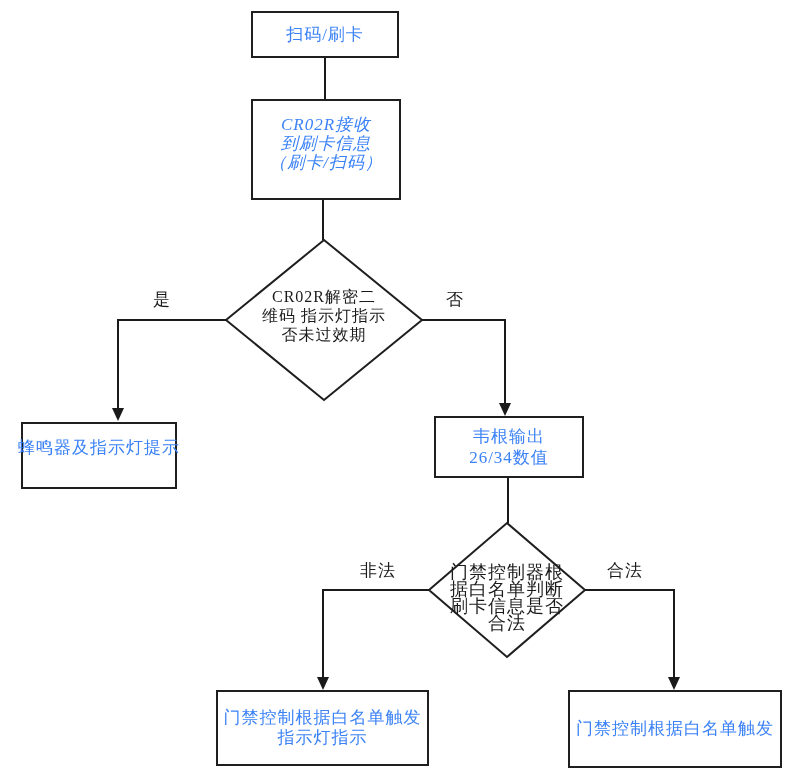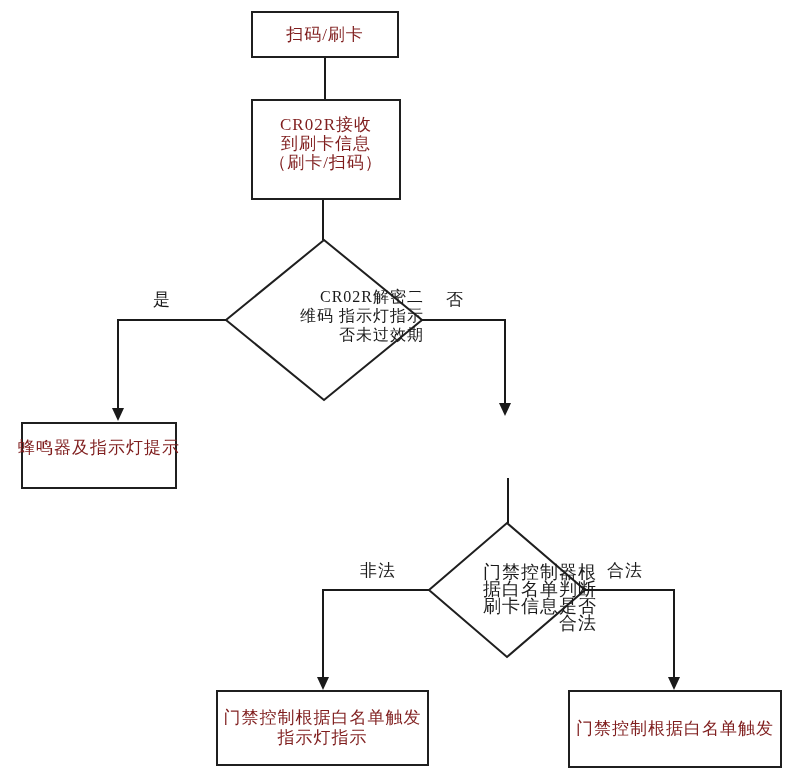--- a/index.html
+++ b/index.html
@@ -29,29 +29,29 @@
     border: 2px solid #1f1f1f;
     background: #ffffff;
     display: flex;
     flex-direction: column;
     align-items: center;
     justify-content: center;
     text-align: center;
     font-size: 17px;
     line-height: 20px;
     letter-spacing: 1px;
-    color: #7f1d1d;
+    color: #3b82f6;
   }
   .node .ln {
     display: block;
     white-space: nowrap;
   }
   .diamond-text {
     position: absolute;
-    text-align: right;
+    text-align: center;
     color: #1a1a1a;
     letter-spacing: 1px;
   }
   .diamond-text .ln {
     display: block;
     white-space: nowrap;
   }
   .d1-text {
     left: 224px;
     top: 287px;
@@ -69,21 +69,21 @@
   .edge-label {
     position: absolute;
     text-align: center;
     font-size: 17px;
     line-height: 18px;
     letter-spacing: 1px;
     color: #1a1a1a;
     white-space: nowrap;
   }
   .box-start   { left: 251px; top: 11px;  width: 148px; height: 47px; }
-  .box-receive { left: 251px; top: 99px;  width: 150px; height: 101px; padding-bottom: 12px; line-height: 19px; }
+  .box-receive { left: 251px; top: 99px;  width: 150px; height: 101px; padding-bottom: 12px; line-height: 19px; font-style: italic; }
   .box-buzzer  { left: 21px;  top: 422px; width: 156px; height: 67px; padding-bottom: 16px; }
   .box-wiegand { left: 434px; top: 416px; width: 150px; height: 62px; line-height: 21px; }
   .box-deny    { left: 216px; top: 690px; width: 213px; height: 76px; line-height: 20px; }
   .box-allow   { left: 568px; top: 690px; width: 214px; height: 78px; line-height: 20px; }
   .lbl-yes     { left: 142px; top: 291px; width: 40px; }
   .lbl-no      { left: 435px; top: 291px; width: 40px; }
   .lbl-illegal { left: 343px; top: 562px; width: 70px; }
   .lbl-legal   { left: 590px; top: 562px; width: 70px; }
 </style>
 </head>
@@ -123,20 +123,24 @@
   <div class="node box-receive">
     <span class="ln">CR02R接收</span>
     <span class="ln">到刷卡信息</span>
     <span class="ln">（刷卡/扫码）</span>
   </div>
 
   <div class="node box-buzzer">
     <span class="ln">蜂鸣器及指示灯提示</span>
   </div>
 
+  <div class="node box-wiegand">
+    <span class="ln">韦根输出</span>
+    <span class="ln">26/34数值</span>
+  </div>
 
   <div class="node box-deny">
     <span class="ln">门禁控制根据白名单触发</span>
     <span class="ln">指示灯指示</span>
   </div>
 
   <div class="node box-allow">
     <span class="ln">门禁控制根据白名单触发</span>
   </div>
 

